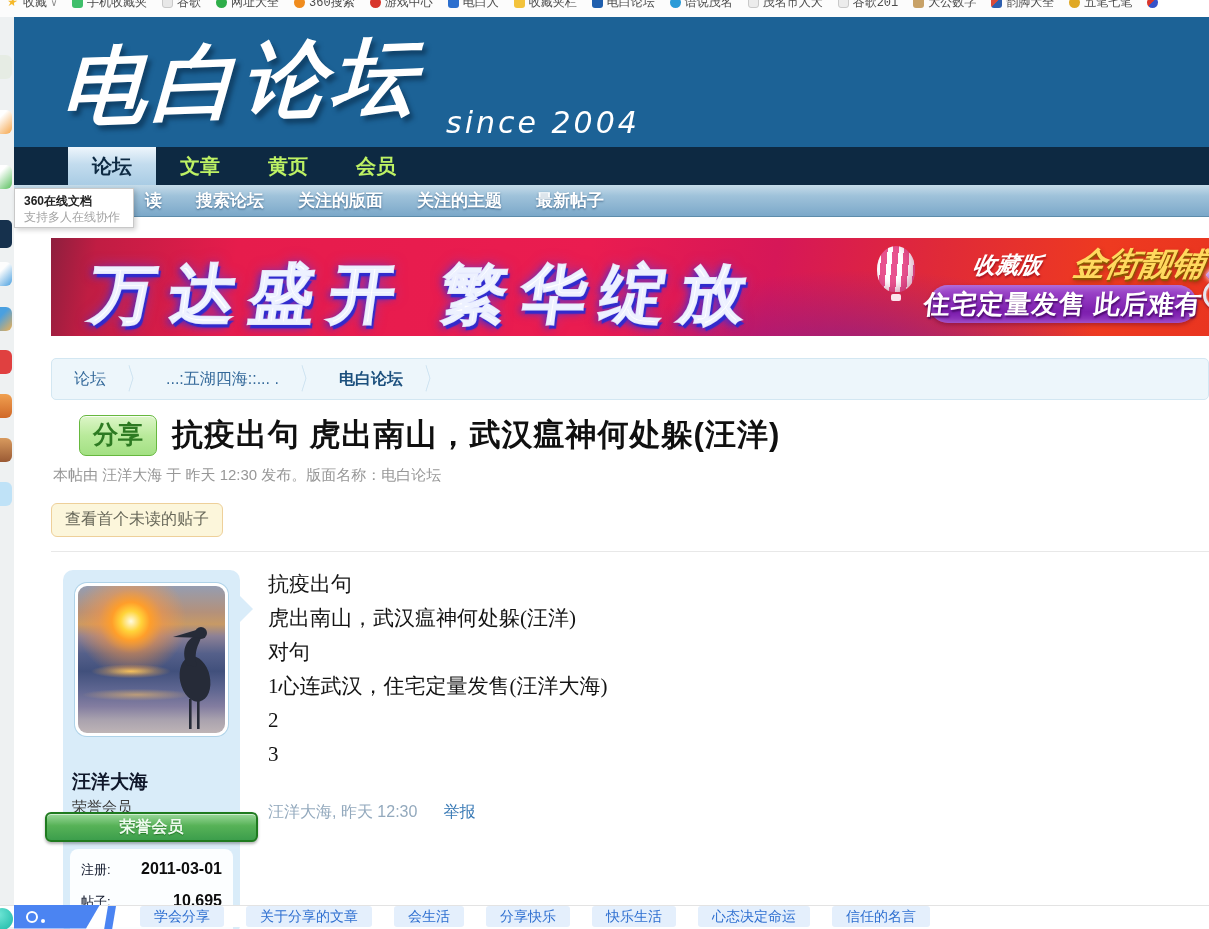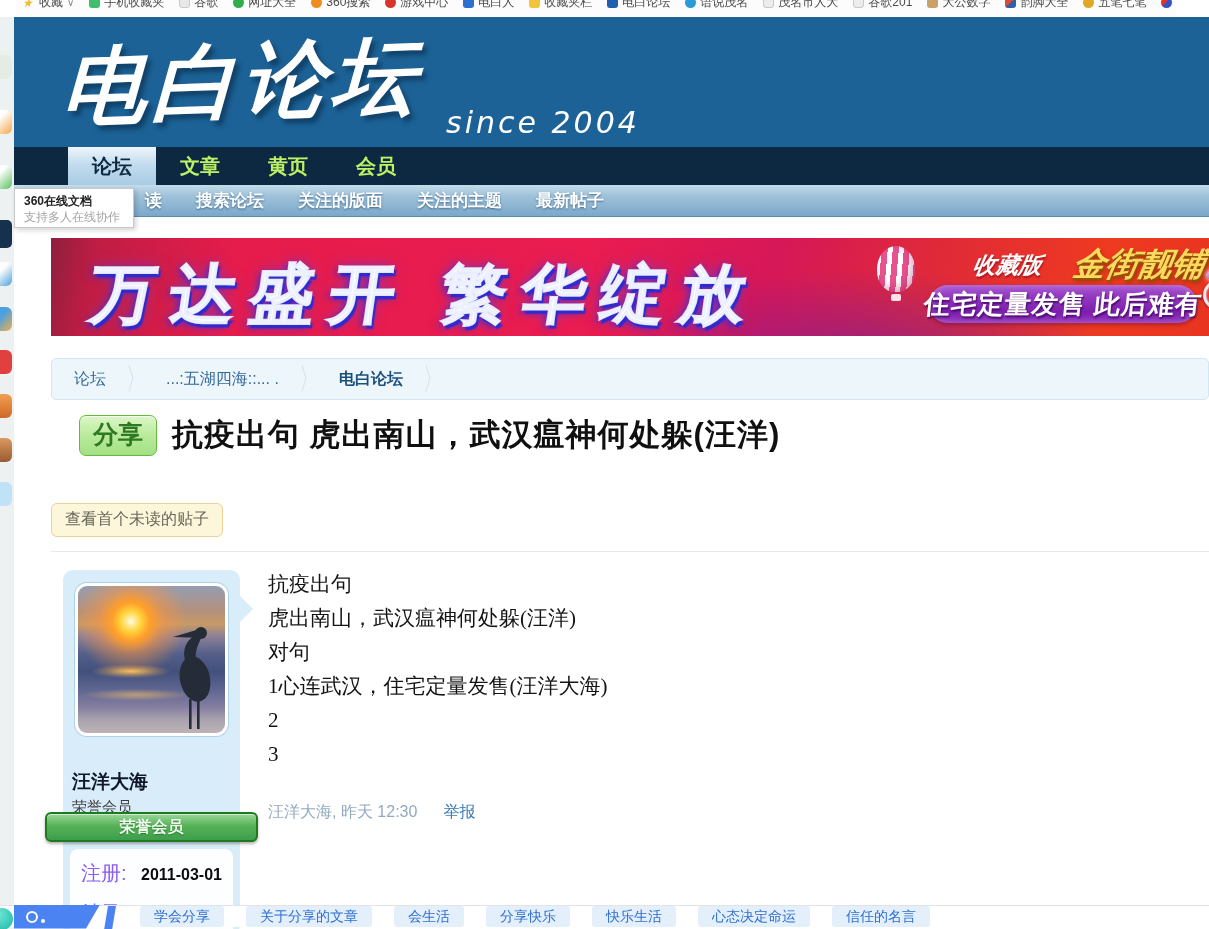--- a/index.html
+++ b/index.html
@@ -1,22 +1,22 @@
 <!DOCTYPE html>
 <html><head>
 <meta charset="utf-8">
 <style>
   * { margin:0; padding:0; box-sizing:border-box; }
   html,body { width:1209px; height:929px; overflow:hidden; background:#fff;
               font-family:"Liberation Sans", sans-serif; }
   #screen { position:relative; width:1209px; height:929px; overflow:hidden; background:#fff; }
 
   
-  #bookmarks-bar { position:absolute; left:16px; top:0; width:1160px; height:17px;
-    background:#fcfcfc; overflow:hidden; }
+  #bookmarks-bar { position:absolute; left:0; top:0; width:1160px; height:17px;
+    background:#fcfcfc; overflow:hidden;font-family:Liberation Mono, monospace; }
   #bookmarks-row { display:flex; align-items:center; gap:15px; white-space:nowrap;
     margin-top:-6px; padding-left:6px; font-size:12px; color:#4a4a4a; }
   .bm { display:flex; align-items:center; gap:4px; flex:0 0 auto; cursor:pointer; }
   .bm-ico { width:11px; height:11px; border-radius:3px; display:inline-block; background:#9aa0a6; }
   .bm:nth-of-type(1) .bm-ico { background:none; width:13px; height:13px; }
   .bm:nth-of-type(1) .bm-ico::before { content:"★"; color:#f5b92b; font-size:12px; line-height:11px; }
   .bm:nth-of-type(2) .bm-ico { background:#3fbf6b; }
   .bm:nth-of-type(3) .bm-ico { background:#e8e8e8; border:1px solid #c9c9c9; }
   .bm:nth-of-type(4) .bm-ico { background:#2fae4a; border-radius:50%; }
   .bm:nth-of-type(5) .bm-ico { background:#f08c1e; border-radius:50%; }
@@ -167,21 +167,21 @@
   #group-badge { position:absolute; left:-18px; top:242px; width:213px; height:30px;
     border:2px solid #1f7a1f; border-radius:6px;
     background:linear-gradient(180deg,#9ad89a 0%,#57b257 45%,#3c9e4c 100%);
     color:#eefaee; font-size:16px; font-weight:700; text-align:center; line-height:26px;
     text-shadow:0 1px 1px rgba(0,80,0,.55);
     box-shadow:0 2px 3px rgba(0,0,0,.3), inset 0 1px 0 rgba(255,255,255,.55); }
   #stats-box { position:absolute; left:7px; top:279px; width:163px; height:90px;
     background:#fcfeff; border-radius:8px 8px 0 0; padding:11px 11px 0; }
   .stat-row { display:flex; justify-content:space-between; align-items:baseline;
     margin-bottom:13px; }
-  .stat-label { font-size:20px; color:#8b5cf6; }
+  .stat-label { font-size:13px; color:#0f172a; }
   .stat-value { font-size:16px; color:#0d0d0d; font-weight:600; }
 
   
   #post-content { position:absolute; left:268px; top:567px; width:920px;
     font-family:"Liberation Serif", serif; font-size:21px; color:#141414;
     line-height:34px; }
   #post-footer { position:absolute; left:268px; top:802px; display:flex; gap:26px;
     align-items:flex-start; }
   #post-signature { font-size:16px; color:#93a9bd; }
   #report-link { font-size:16px; color:#3879b5; cursor:pointer; }
@@ -336,20 +336,21 @@
     <span class="crumb">...:五湖四海::... .</span>
     <span class="crumb-sep">〉</span>
     <span class="crumb current">电白论坛</span>
     <span class="crumb-sep">〉</span>
   </div>
 
   <div id="thread-title-row">
     <span id="category-badge">分享</span>
     <span id="thread-title">抗疫出句 虎出南山，武汉瘟神何处躲(汪洋)</span>
   </div>
+  <div id="thread-meta">本帖由 汪洋大海 于 昨天 12:30 发布。版面名称：电白论坛</div>
   <div id="unread-btn">查看首个未读的贴子</div>
   <div id="post-divider"></div>
 
   <div id="user-card">
     <div id="avatar">
       <div id="avatar-img">
         <svg width="62" height="118" viewBox="0 0 62 118">
           <g fill="#262b38">
             <ellipse cx="36" cy="66" rx="15" ry="23" transform="rotate(-12 36 66)"></ellipse>
             <path d="M28 52 C22 40 26 26 38 22 L44 20 L40 30 C36 38 36 46 38 54 Z"></path>

